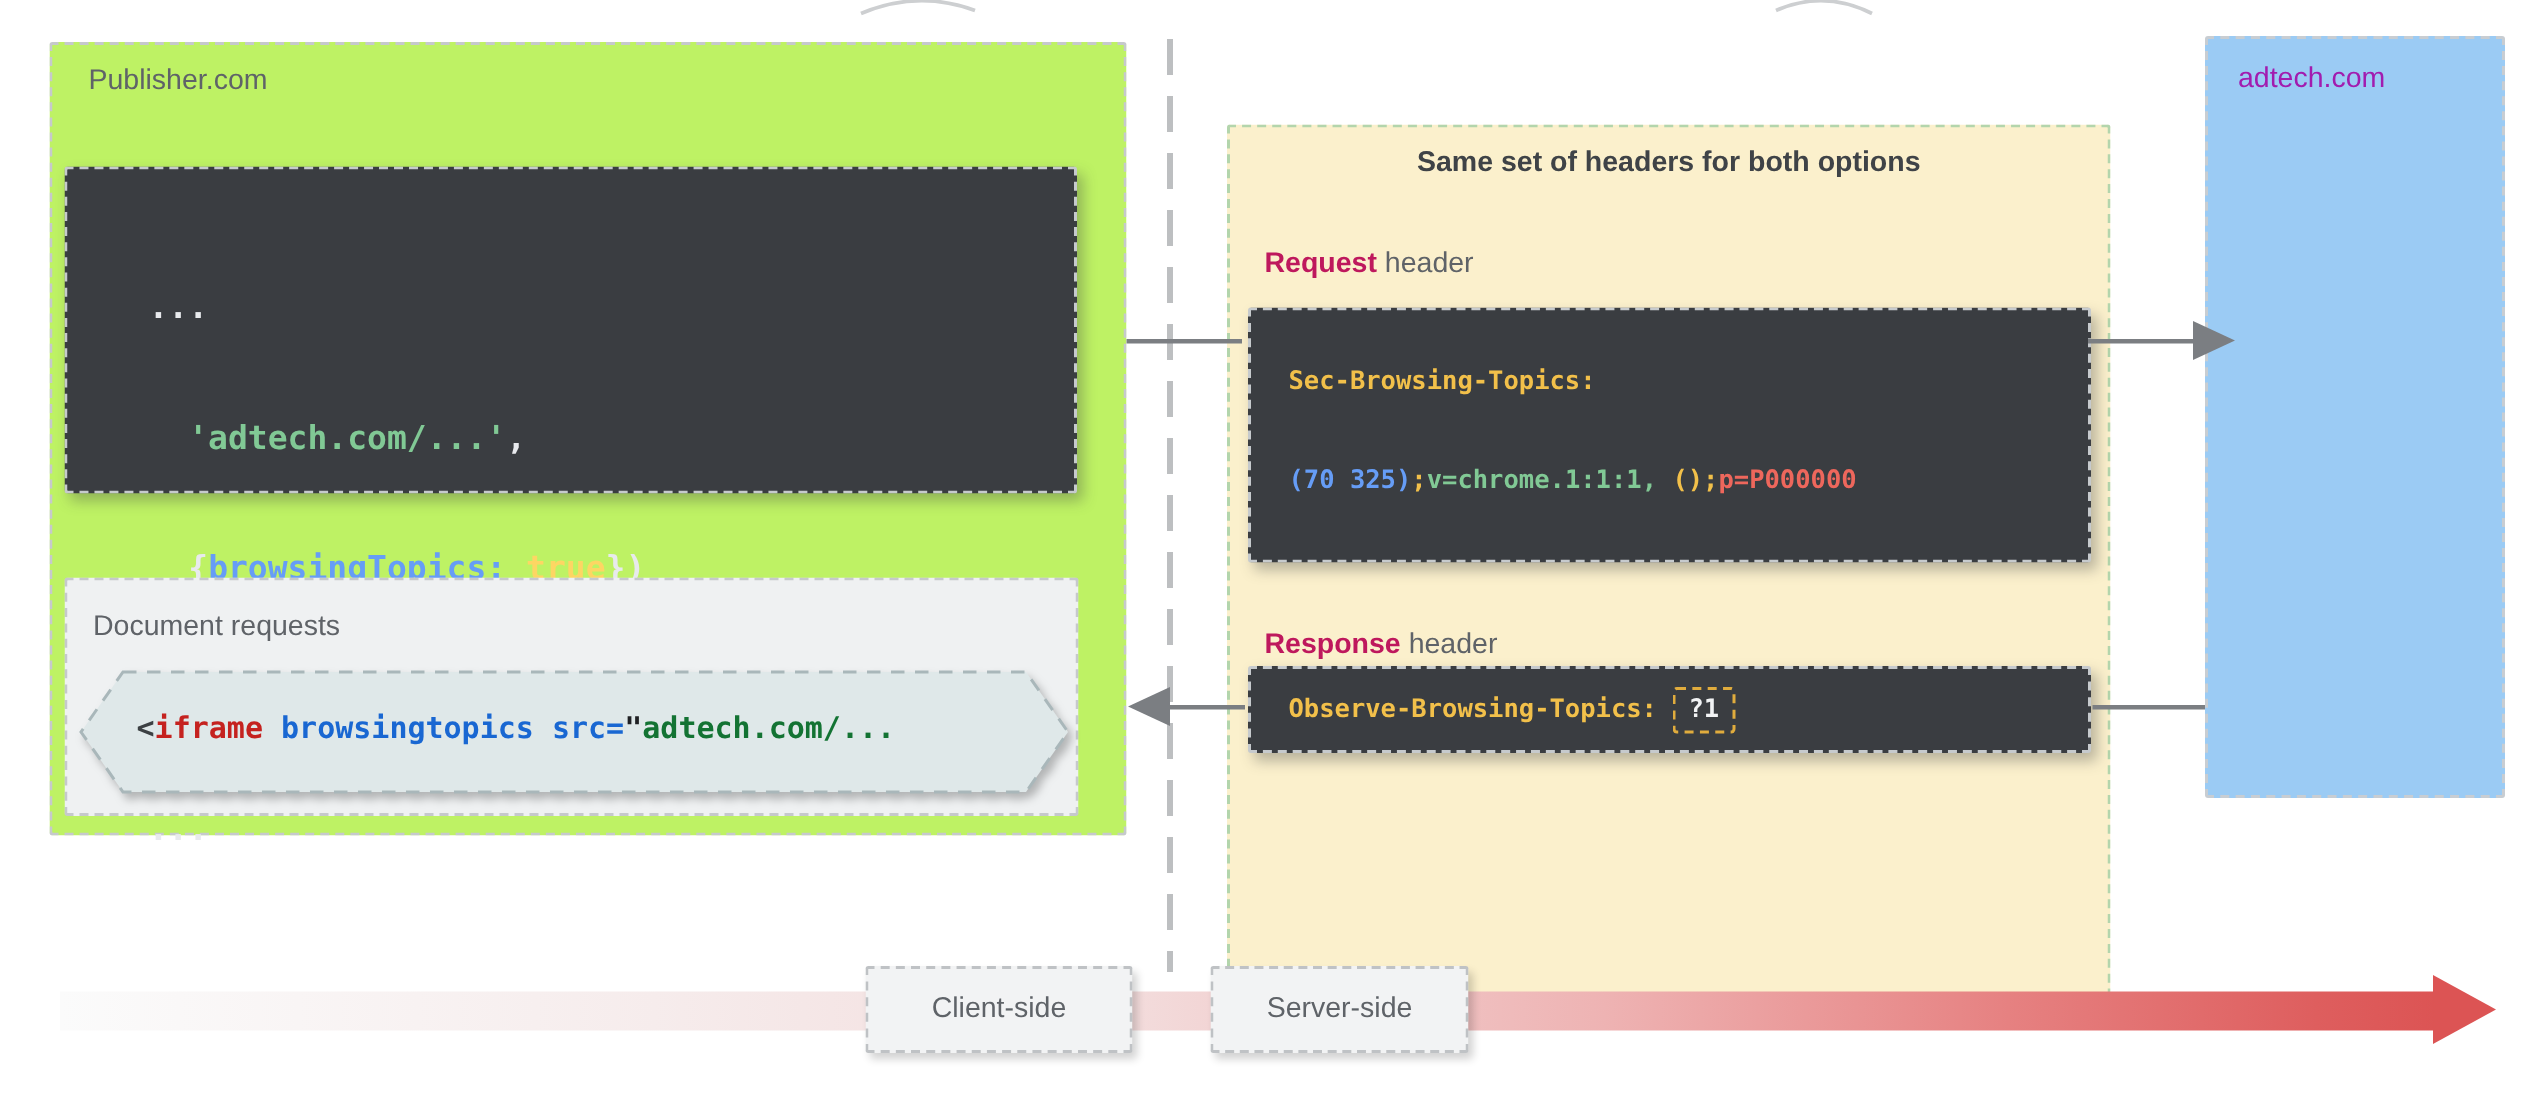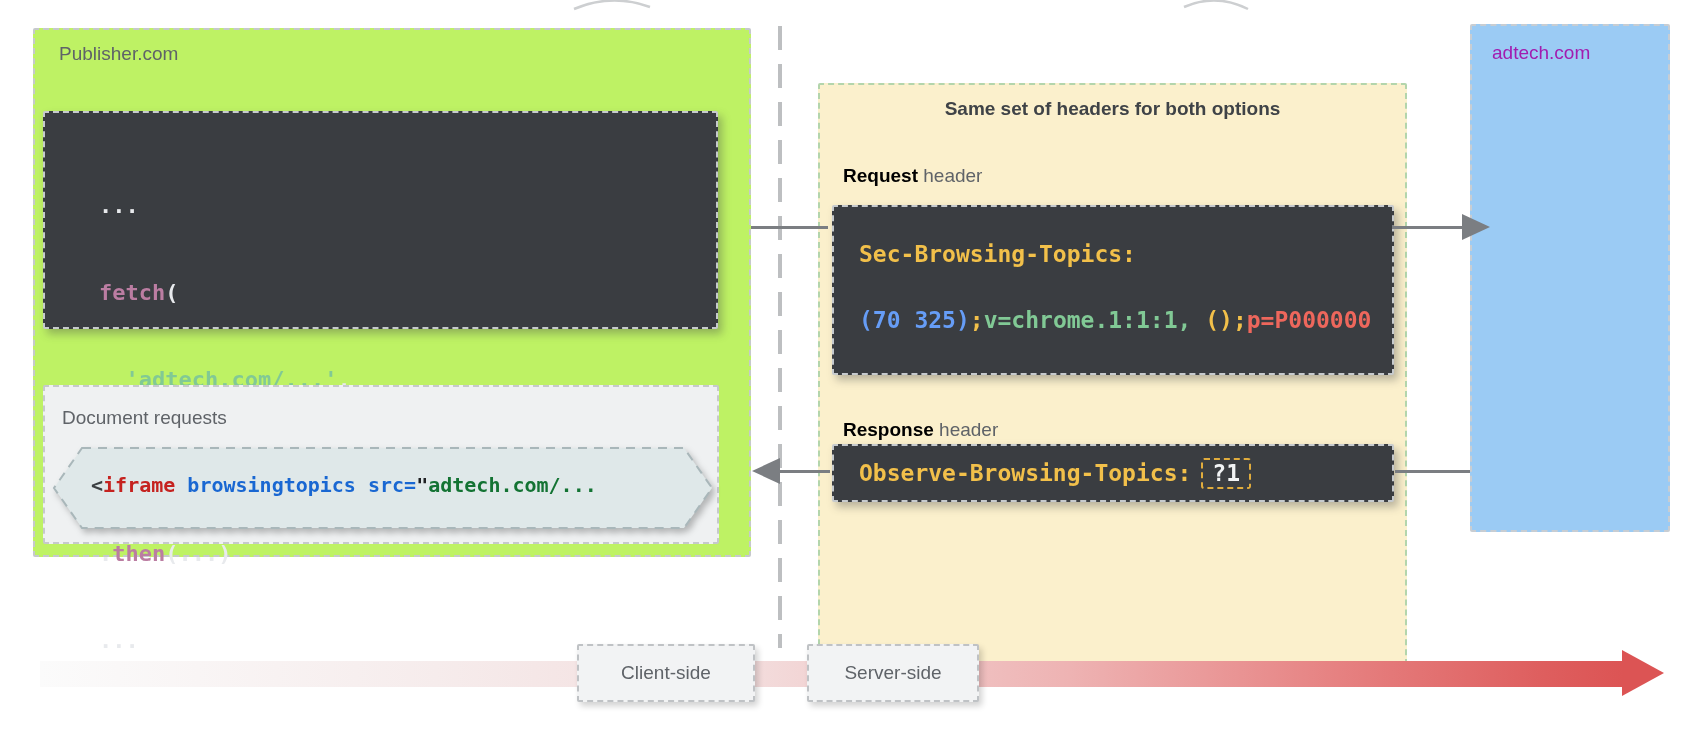--- a/index.html
+++ b/index.html
@@ -16,29 +16,29 @@
     border:2px dashed #c6c9cc;background:#eff1f2;border-radius:2px;box-sizing:border-box;
   }
   .panel-label{font-size:19px;color:#5f6368;}
   .code-block{
     background:var(--code_bg,#3a3d41);
     border:2px dashed #c6cacd;border-radius:2px;box-sizing:border-box;
     box-shadow:4px 5px 9px rgba(60,64,67,.35);
   }
   .mono{font-family:"DejaVu Sans Mono",monospace;font-weight:bold;white-space:pre;}
   .code-lines{padding:20px 0 0 54px;font-size:22px;line-height:29px;}
-  .hdr-code{font-size:23px;line-height:24px;}
+  .hdr-code{font-size:17px;line-height:24px;}
   
   .yellow-panel{
     background:var(--panel_yellow,#fbf0cc);
     border:2px dashed #b3d5ac;border-radius:2px;box-sizing:border-box;
   }
   .yellow-title{font-size:19px;font-weight:bold;color:#3f4347;text-align:center;width:100%;}
   .hdr-label{font-size:19px;color:#5f6368;}
-  .hdr-label b{color:#000000;}
+  .hdr-label b{color:#be185d;}
   .value-badge{
     display:inline-block;border:2px dashed #e0ac3d;border-radius:3px;
     color:#f1f3f4;padding:1px 9px 2px 9px;margin-left:10px;
   }
   
   .adtech-panel{
     background:var(--adtech_blue,#9bcbf4);
     border:2px dashed #c8cdd2;border-radius:2px;box-sizing:border-box;
   }
   
@@ -80,21 +80,20 @@
   </svg>
 
   <div class="abs vdivider" style="left:778px;top:26px;height:622px;"></div>
 
   <div class="abs panel-dashed" style="left:33px;top:28px;width:718px;height:529px;">
     <div class="abs panel-label" style="left:24px;top:13px;">Publisher.com</div>
 
     <div class="abs code-block" style="left:8px;top:81px;width:675px;height:218px;">
       <div class="code-lines mono">
         <div><span style="color: rgb(232, 234, 237);">...</span></div>
-        <div><span style="color: rgb(187, 125, 162);">fetch</span><span style="color: rgb(232, 234, 237);">(</span></div>
         <div><span style="color: rgb(232, 234, 237);">  </span><span style="color: rgb(129, 201, 149);">'adtech.com/...'</span><span style="color: rgb(232, 234, 237);">,</span></div>
         <div><span style="color: rgb(232, 234, 237);">  {</span><span style="color: rgb(102, 157, 246);">browsingTopics:</span><span style="color: rgb(232, 234, 237);"> </span><span style="color: rgb(253, 214, 99);">true</span><span style="color: rgb(232, 234, 237);">})</span></div>
         <div><span style="color: rgb(232, 234, 237);">.</span><span style="color: rgb(187, 125, 162);">then</span><span style="color: rgb(232, 234, 237);">(...)</span></div>
         <div><span style="color: rgb(232, 234, 237);">...</span></div>
       </div>
     </div>
 
     <div class="abs subpanel" style="left:8px;top:355px;width:676px;height:159px;">
       <div class="abs panel-label" style="left:17px;top:20px;">Document requests</div>
 

